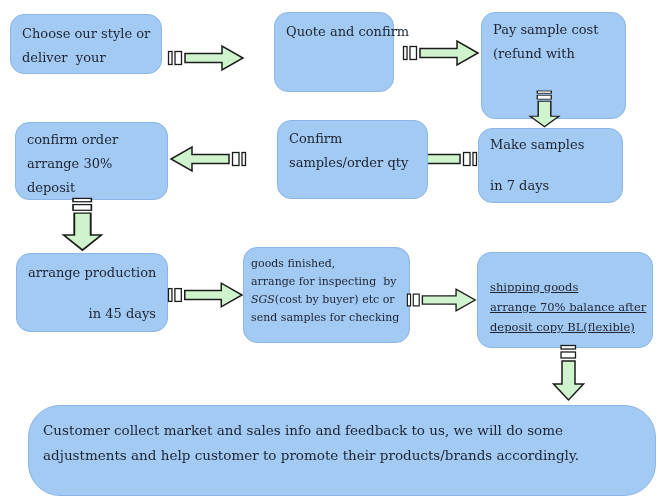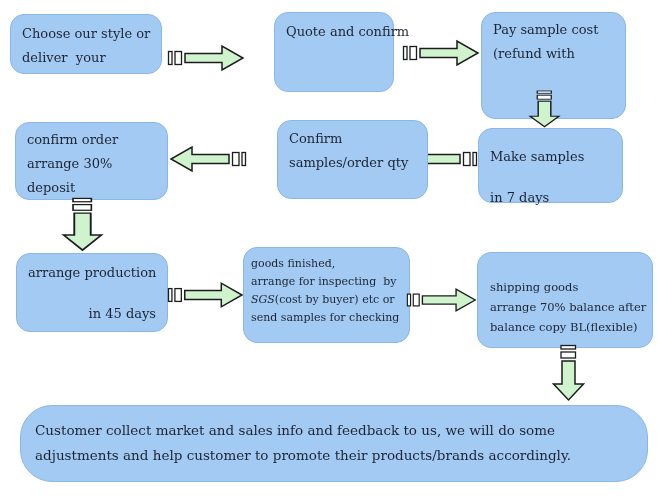--- a/index.html
+++ b/index.html
@@ -27,21 +27,21 @@
     border:1px solid var(--box-border);
     border-radius:14px;
     box-sizing:border-box;
     padding:7px 11px;
     font-size:13px;
     line-height:24px;
   }
   .box .line{white-space:nowrap;}
   .gap{height:17px;}
   .box.small{font-size:11px;line-height:18px;padding:7px 7px;}
-  .box.medium{font-size:11.5px;line-height:20px;padding:24px 12px 7px 12px;}
+  .box.medium{font-size:11.5px;line-height:20px;padding:24px 12px 7px 12px;text-decoration:underline;}
   .box.wide{font-size:13.5px;line-height:25px;padding:12px 14px;border-radius:12px;}
   .box.wide .line{white-space:normal;}
   .arrow{position:absolute;display:block;}
   .arrow .body{fill:var(--arrow-fill);stroke:var(--arrow-outline);stroke-width:1.5;stroke-linejoin:miter;}
   .arrow .stripe{fill:var(--stripe-fill);stroke:var(--arrow-outline);stroke-width:1.3;}
   .italic{font-style:italic;}
 </style>
 </head>
 <body>
 
@@ -72,21 +72,21 @@
     <div class="line">Pay sample cost</div>
     <div class="line">(refund with</div>
   </div>
 
   <svg class="arrow" style="left:528px;top:90px;" width="33" height="38" viewBox="0 0 34 58" preserveAspectRatio="none">
     <rect class="stripe" x="9.5" y="1.5" width="14.5" height="3.5"></rect>
     <rect class="stripe" x="9.5" y="8" width="14.5" height="6"></rect>
     <polygon class="body" points="10.5,17 23.5,17 23.5,40 32,40 17,56 2,40 10.5,40"></polygon>
   </svg>
 
-  <div class="box" style="left:478px;top:128px;width:145px;height:75px;padding-top:16px;">
+  <div class="box" style="left:478px;top:128px;width:145px;height:75px;padding-top:4px;">
     <div class="line">Make samples</div>
     <div class="gap"></div>
     <div class="line">in 7 days</div>
   </div>
 
   <svg class="arrow" style="left:400px;top:145px;" width="78" height="28" viewBox="0 0 78 28">
     <polygon class="body" points="60,9.5 23,9.5 23,2 2,14 23,26 23,18.5 60,18.5"></polygon>
     <rect class="stripe" x="63.5" y="7.5" width="6.5" height="13"></rect>
     <rect class="stripe" x="73" y="7.5" width="3.5" height="13"></rect>
   </svg>
@@ -135,26 +135,26 @@
 
   <svg class="arrow" style="left:406px;top:286px;" width="71" height="28" viewBox="0 0 78 28">
     <rect class="stripe" x="1.5" y="7.5" width="3.5" height="13"></rect>
     <rect class="stripe" x="8" y="7.5" width="6.5" height="13"></rect>
     <polygon class="body" points="18,9.5 55,9.5 55,2 76,14 55,26 55,18.5 18,18.5"></polygon>
   </svg>
 
   <div class="box medium" style="left:477px;top:252px;width:176px;height:96px;">
     <div class="line">shipping goods</div>
     <div class="line">arrange 70% balance after</div>
-    <div class="line">balance copy BL(flexible)</div>
+    <div class="line">deposit copy BL(flexible)</div>
   </div>
 
   <svg class="arrow" style="left:551px;top:344px;" width="35" height="58" viewBox="0 0 34 58">
     <rect class="stripe" x="9.5" y="1.5" width="14.5" height="3.5"></rect>
     <rect class="stripe" x="9.5" y="8" width="14.5" height="6"></rect>
     <polygon class="body" points="10.5,17 23.5,17 23.5,40 32,40 17,56 2,40 10.5,40"></polygon>
   </svg>
 
-  <div class="box wide" style="left:20px;top:405px;width:628px;height:77px;border-radius:32px;">
+  <div class="box wide" style="left:28px;top:405px;width:628px;height:91px;border-radius:32px;">
     <div class="line">Customer collect market and sales info and feedback to us, we will do some adjustments and help customer to promote their products/brands accordingly.</div>
   </div>
 
 </div>
 
 </body></html>

